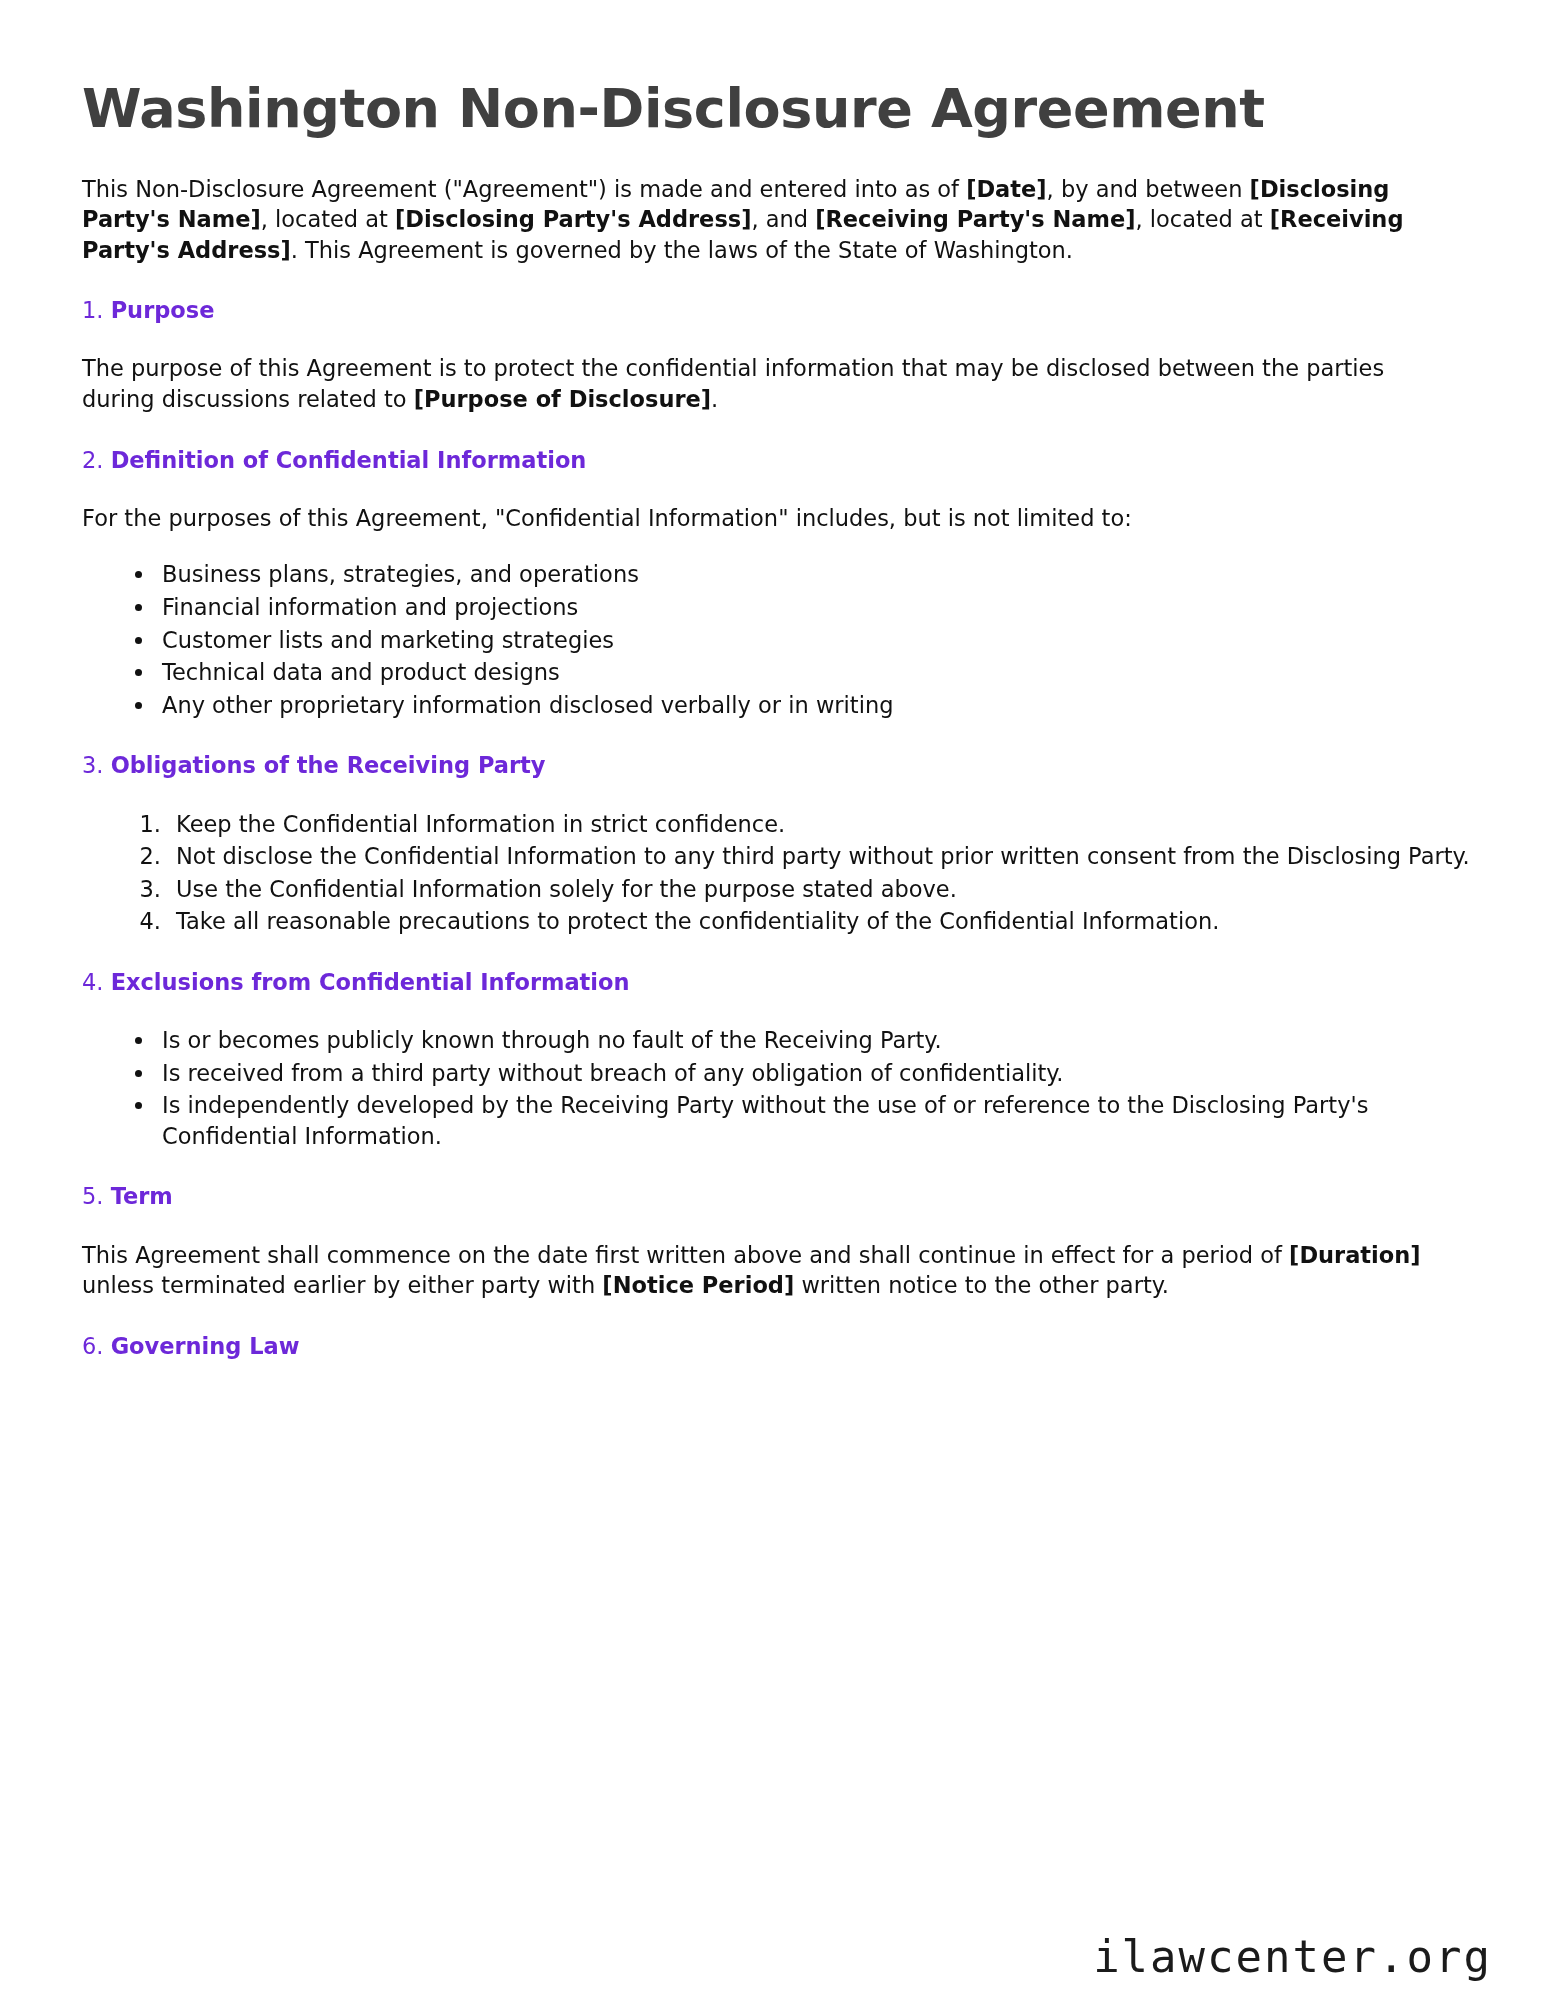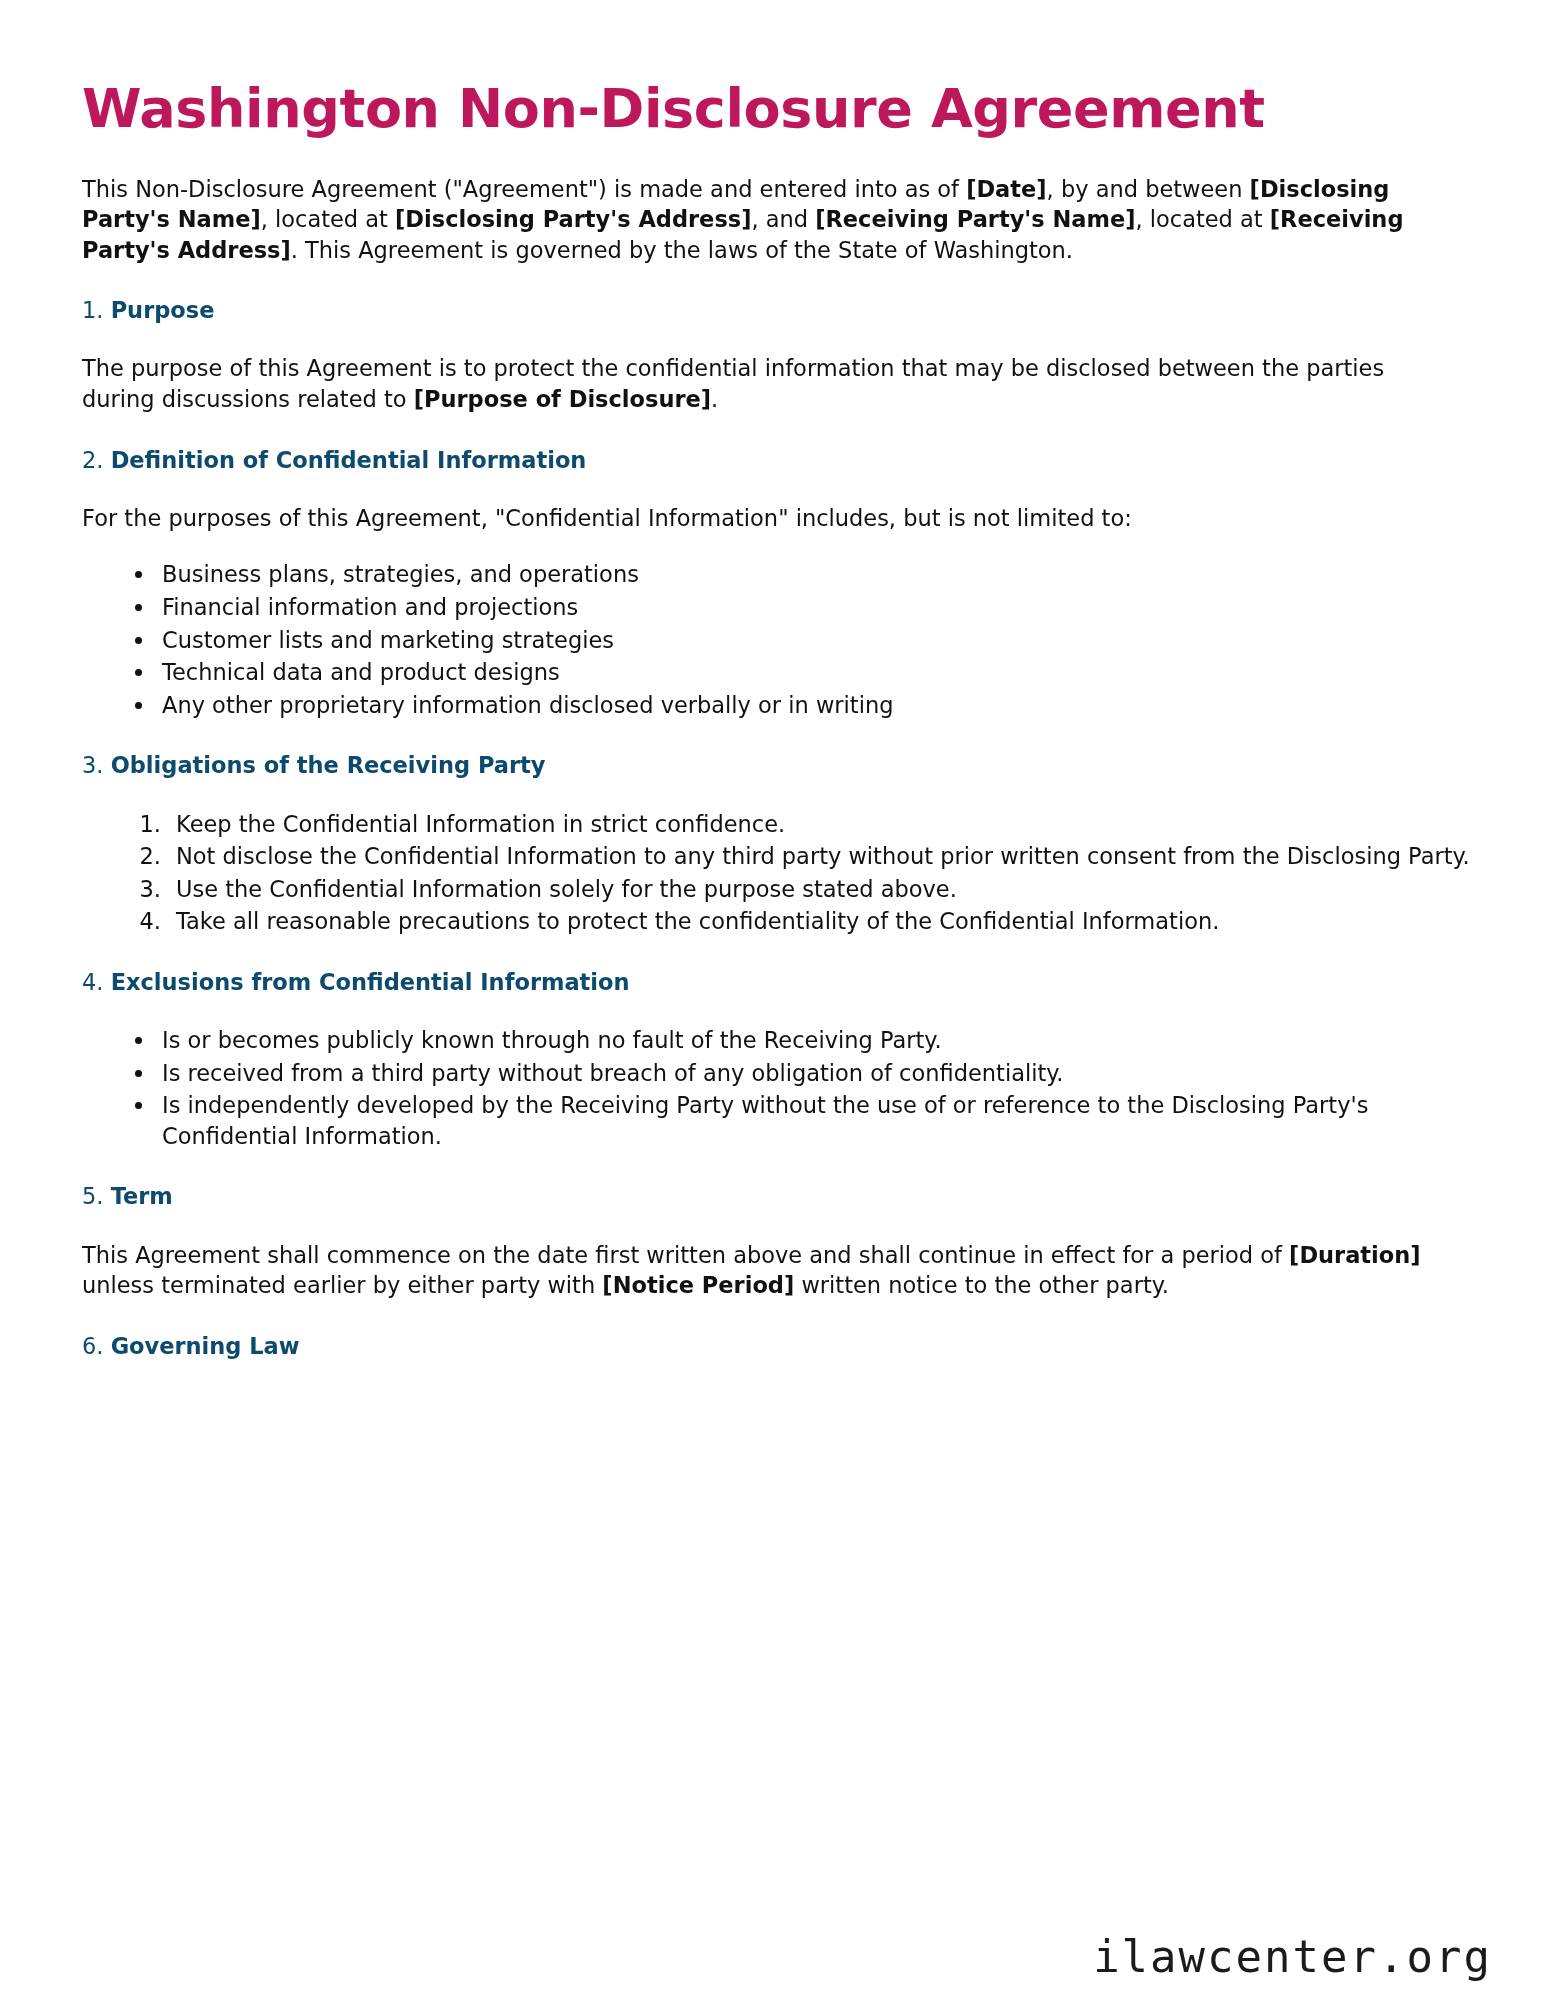--- a/index.html
+++ b/index.html
@@ -22,38 +22,38 @@
     height: 2011px;
     box-sizing: border-box;
     padding: 78px 80px 0 82px;
   }
   .doc-title {
     font-size: 54px;
     font-weight: bold;
     line-height: 1.14;
     letter-spacing: -0.4px;
     margin: 0 0 34px 0;
-    color: #be185d;
+    color: #404040;
   }
   p.body-par {
     font-size: 22.5px;
     line-height: 1.36;
     margin: 0 0 30px 0;
     max-width: 1355px;
     color: #111;
   }
   p.body-par.tight {
     margin-bottom: 26px;
   }
   h2.section-heading {
     font-size: 22.5px;
     font-weight: normal;
     line-height: 1.34;
     margin: 0 0 28px 0;
-    color: #0c4a6e;
+    color: #6d28d9;
   }
   h2.section-heading .sec-num {
     font-weight: normal;
   }
   h2.section-heading .sec-title {
     font-weight: bold;
   }
   strong, b {
     font-weight: bold;
   }

